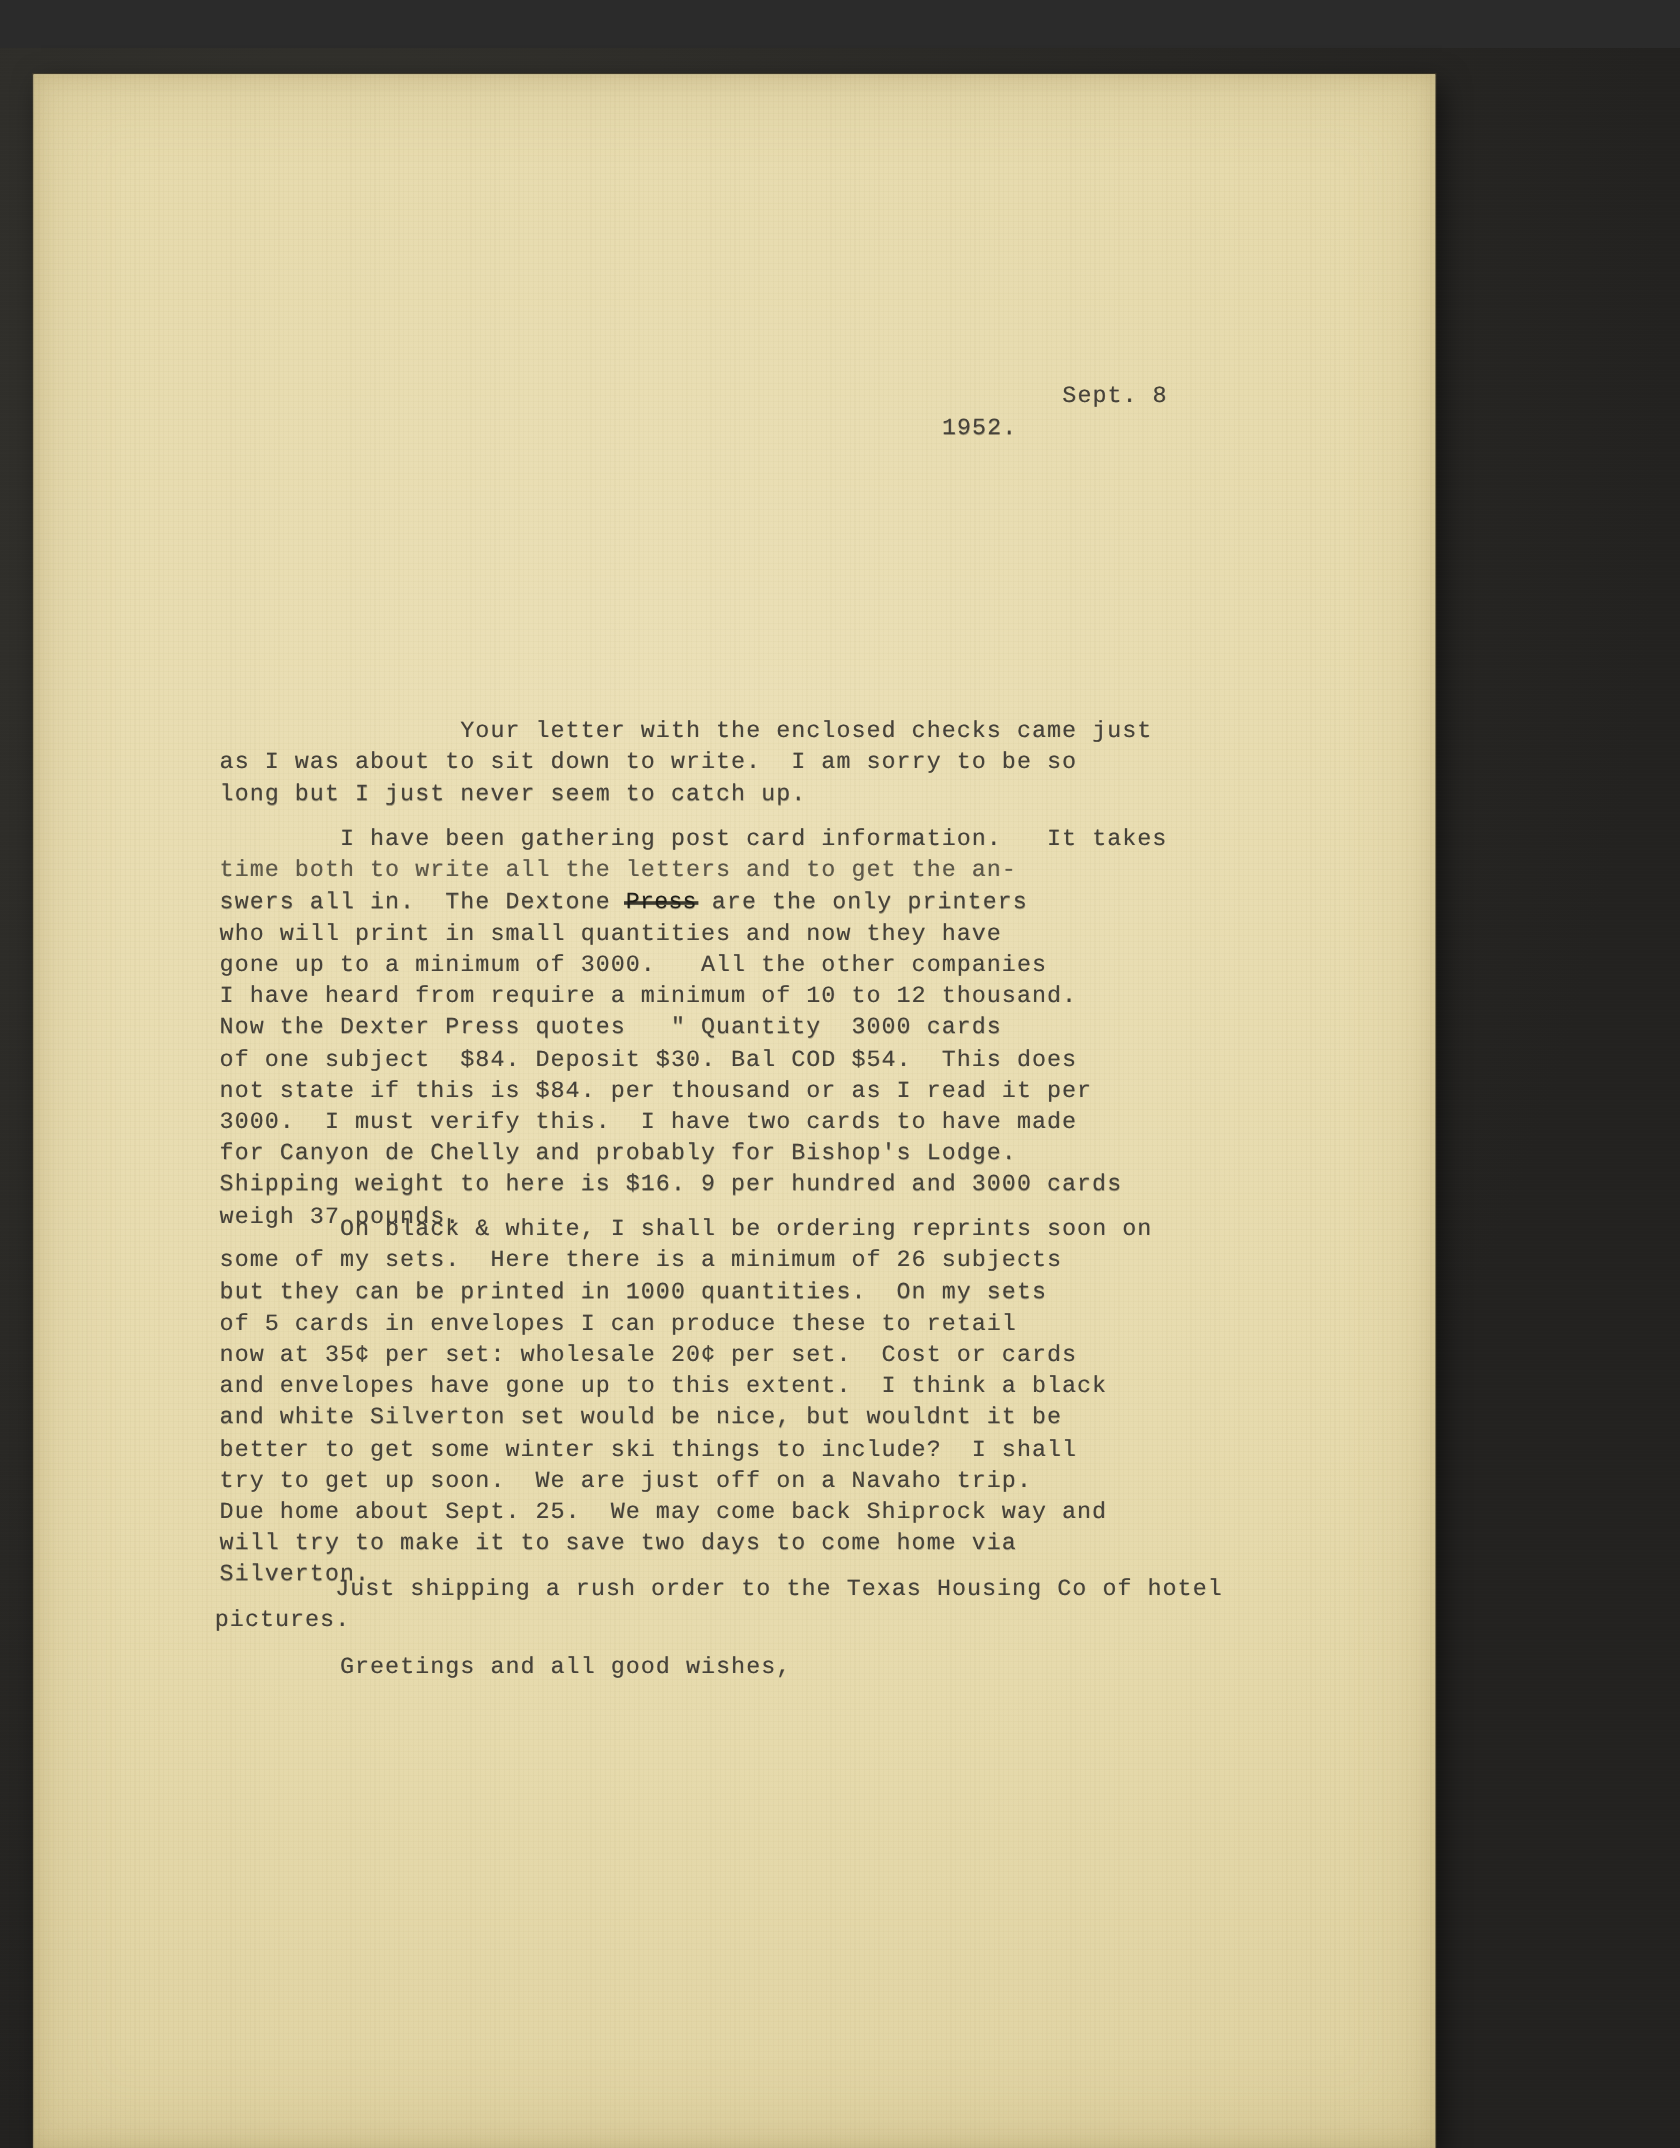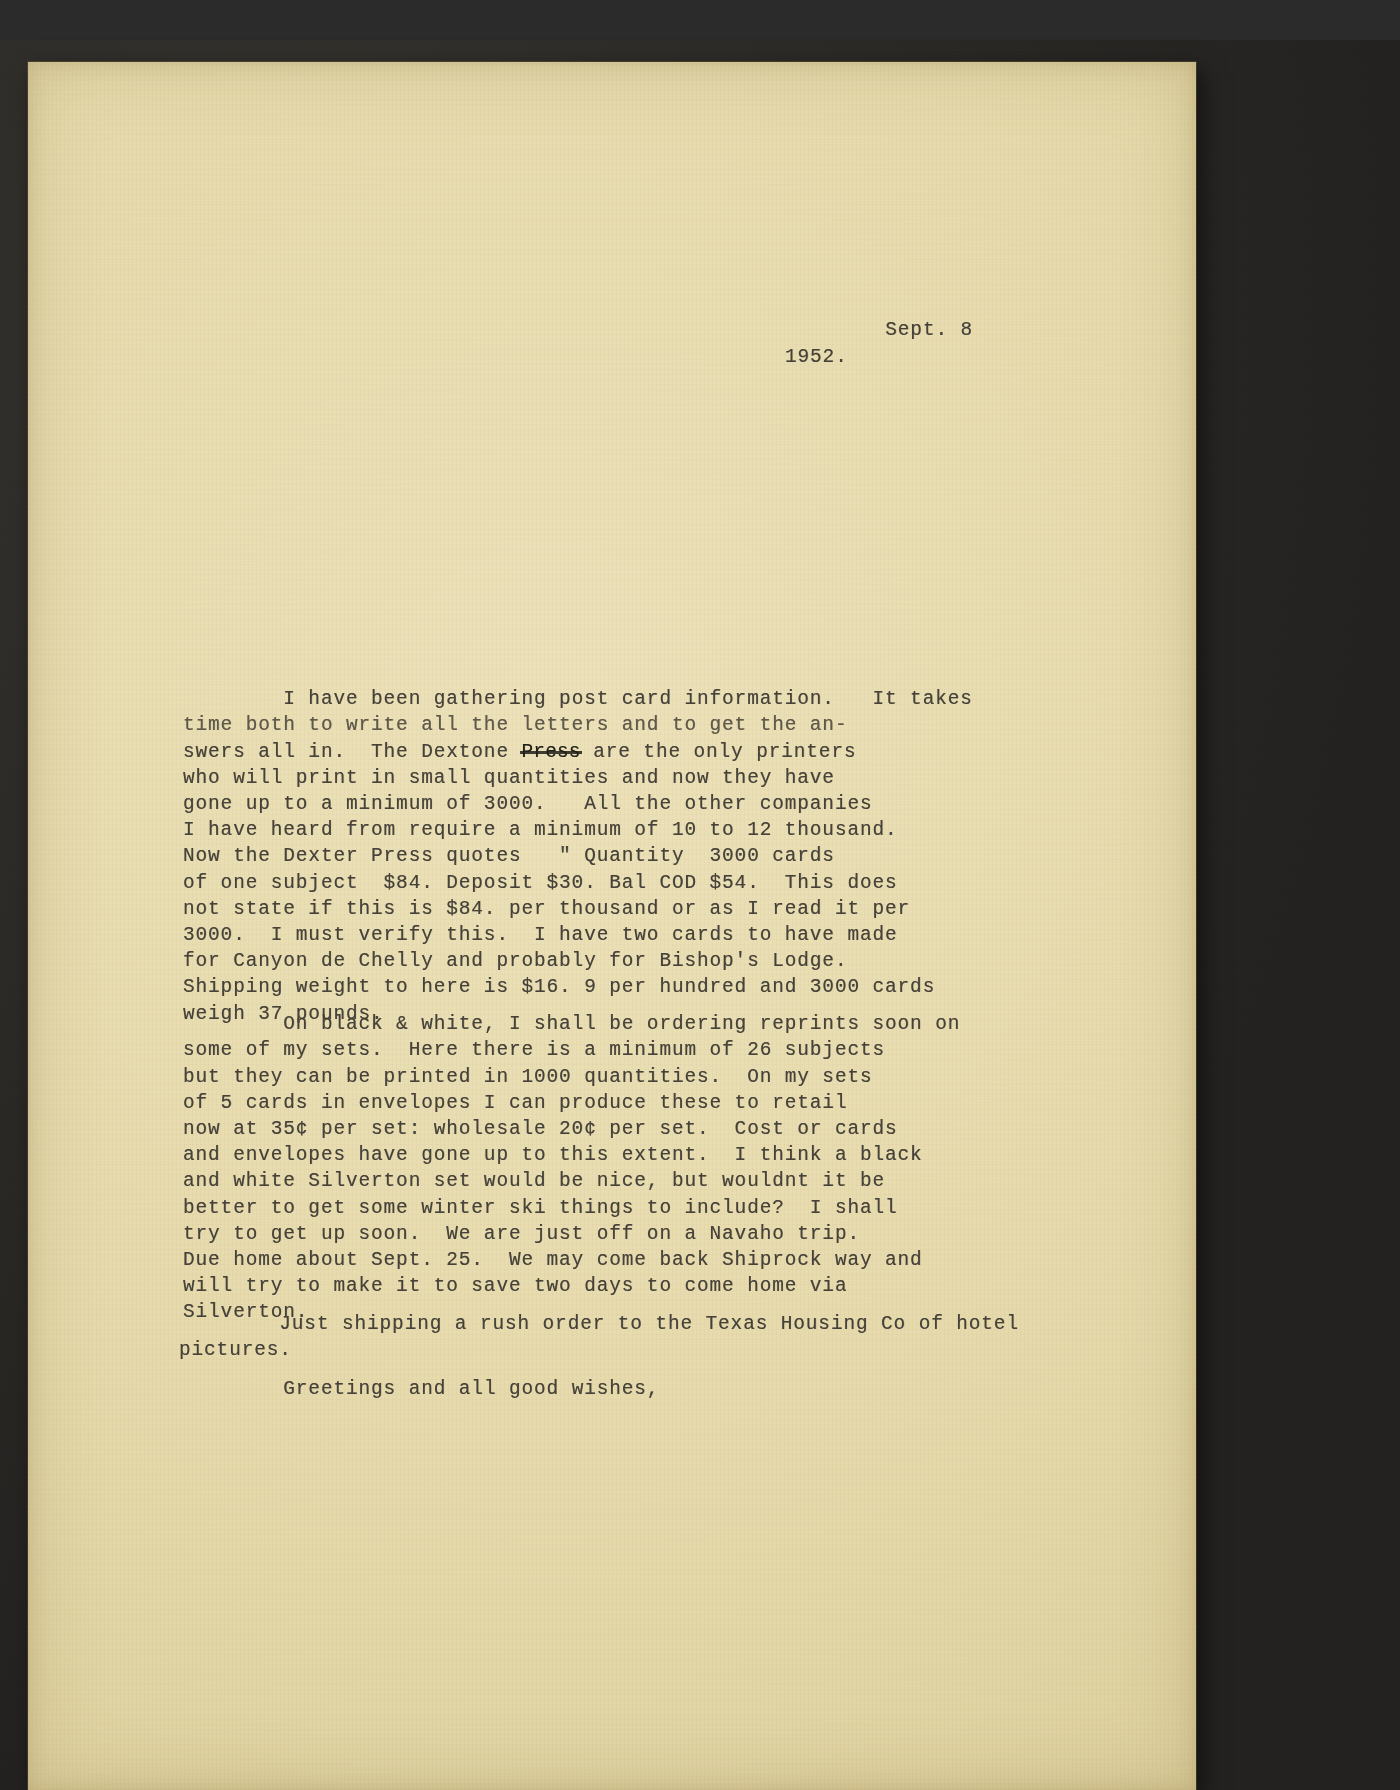--- a/index.html
+++ b/index.html
@@ -163,20 +163,25 @@
       <div class="block" id="date-block">
         <span class="tw mid">Sept. 8</span>
 <span class="tw mid">1952.</span>
       </div>
 
       
 
       
 
       
+      <div class="block" id="para-1">
+        <span class="tw mid">        Your letter with the enclosed checks came just</span>
+<span class="tw mid">as I was about to sit down to write.  I am sorry to be so</span>
+<span class="tw mid">long but I just never seem to catch up.</span>
+      </div>
 
       
       <div class="block" id="para-2">
         <span class="tw mid">I have been gathering post card information.   It takes</span>
 <span class="tw ribbon-light">time both to write all the letters and to get the an-</span>
 <span class="tw mid">swers all in.  The Dextone </span><span class="tw strikeover">Press</span><span class="tw mid"> are the only printers</span>
 <span class="tw mid">who will print in small quantities and now they have</span>
 <span class="tw mid">gone up to a minimum of 3000.   All the other companies</span>
 <span class="tw mid">I have heard from require a minimum of 10 to 12 thousand.</span>
 <span class="tw mid">Now the Dexter Press quotes   " Quantity  3000 cards</span>

